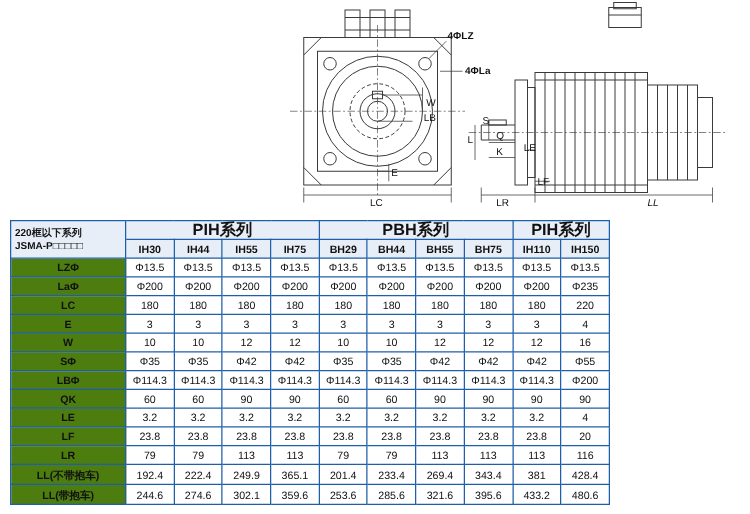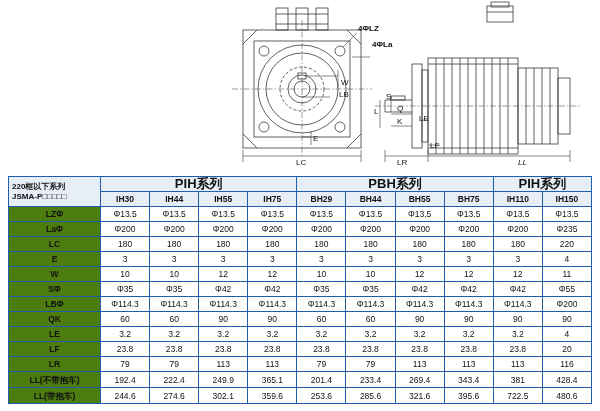--- a/index.html
+++ b/index.html
@@ -8,21 +8,21 @@
 
   
   .drawings{position:relative;width:600px;height:172px;}
   .dimlabel{position:absolute;font-size:8px;color:#111;font-family:"Liberation Sans",sans-serif;}
   .boldlabel{font-weight:bold;}
 
   svg{display:block;}
 
   
   .tablewrap{position:absolute;left:8px;top:176px;width:584px;}
-  table{border-collapse:collapse;width:584px;table-layout:fixed;}
+  table{border-collapse:collapse;width:480px;table-layout:fixed;}
   th,td{border:1px solid #1f5fa9;font-size:8.5px;text-align:center;padding:0;height:14px;
         font-family:"Liberation Sans",sans-serif;color:#111;line-height:14px;}
   th{background:#e8eef7;font-weight:bold;}
   .hdr-left{background:#e8eef7;font-weight:bold;font-size:8px;text-align:left;padding-left:3px;line-height:1.25;}
   .grouphdr{background:#e8eef7;font-weight:bold;font-size:13px;}
   td.label{background:#4d7c0f;font-weight:bold;text-align:center;}
   .ll-row td{height:15px;margin-top:39px;}
   col.c0{width:92px;}
 </style>
 </head>
@@ -143,21 +143,21 @@
         <line x1="385" y1="156" x2="428" y2="156"></line>
         <line x1="385" y1="150" x2="385" y2="162"></line>
         <line x1="428" y1="150" x2="428" y2="162"></line>
 
         <line x1="428" y1="156" x2="570" y2="156"></line>
         <line x1="570" y1="150" x2="570" y2="162"></line>
       </g>
     </svg>
 
     <span class="dimlabel boldlabel" style="left:358px;top:24px;">4ΦLZ</span>
-    <span class="dimlabel boldlabel" style="left:372px;top:40px;">4ΦLa</span>
+    <span class="dimlabel boldlabel" style="left:372px;top:52px;">4ΦLa</span>
     <span class="dimlabel" style="left:341px;top:78px;">W</span>
     <span class="dimlabel" style="left:313px;top:134px;">E</span>
     <span class="dimlabel" style="left:327px;top:90px;padding-left:12px;">LB</span>
     <span class="dimlabel" style="left:296px;top:158px;">LC</span>
     <span class="dimlabel" style="left:386px;top:92px;">S</span>
     <span class="dimlabel" style="left:397px;top:104px;">Q</span>
     <span class="dimlabel" style="left:397px;top:117px;">K</span>
     <span class="dimlabel" style="left:374px;top:107px;">L</span>
     <span class="dimlabel" style="left:419px;top:114px;">LE</span>
     <span class="dimlabel" style="left:430px;top:141px;">LF</span>
@@ -251,21 +251,21 @@
           <td class="label">W</td>
           <td>10</td>
           <td>10</td>
           <td>12</td>
           <td>12</td>
           <td>10</td>
           <td>10</td>
           <td>12</td>
           <td>12</td>
           <td>12</td>
-          <td>11</td>
+          <td>16</td>
         </tr>
         <tr>
           <td class="label">SΦ</td>
           <td>Φ35</td>
           <td>Φ35</td>
           <td>Φ42</td>
           <td>Φ42</td>
           <td>Φ35</td>
           <td>Φ35</td>
           <td>Φ42</td>
@@ -354,19 +354,19 @@
         <tr class="ll-row">
           <td class="label">LL(带抱车)</td>
           <td>244.6</td>
           <td>274.6</td>
           <td>302.1</td>
           <td>359.6</td>
           <td>253.6</td>
           <td>285.6</td>
           <td>321.6</td>
           <td>395.6</td>
-          <td>722.5</td>
+          <td>433.2</td>
           <td>480.6</td>
         </tr>
       </tbody>
     </table>
   </div>
 </div>
 
 </body></html>

